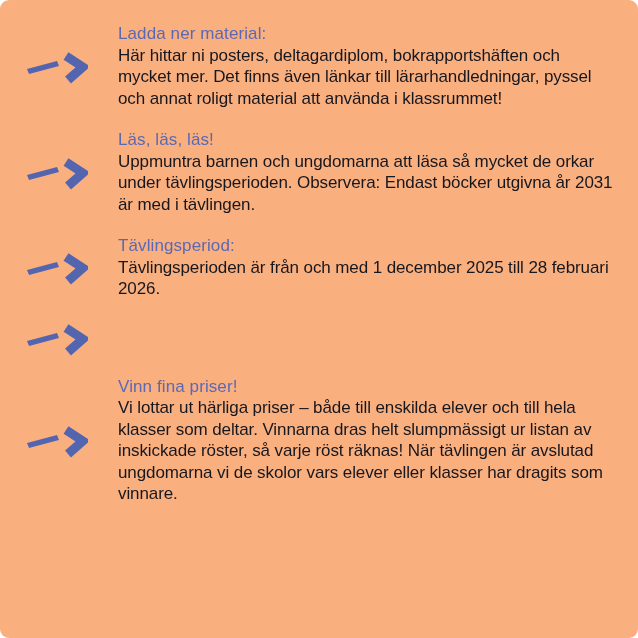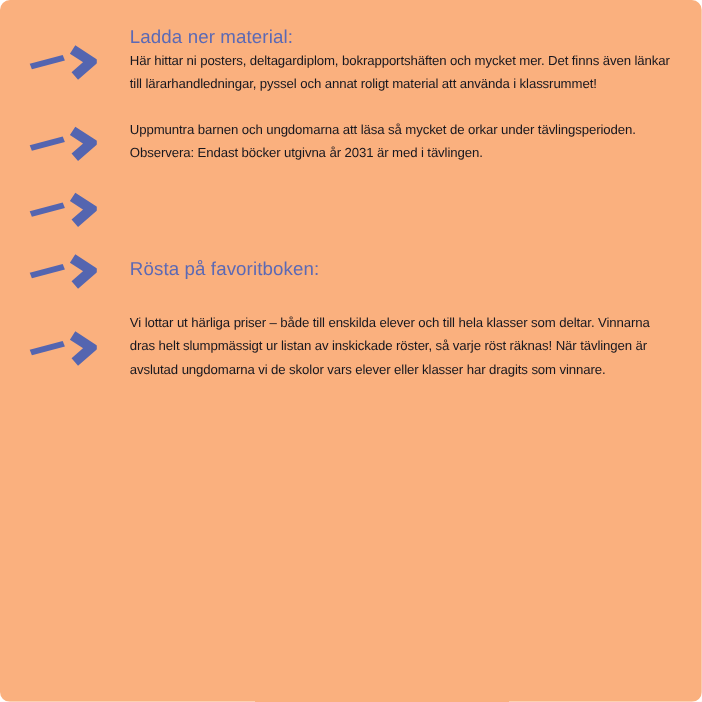--- a/index.html
+++ b/index.html
@@ -41,21 +41,21 @@
     min-width: 0;
   }
   .section-heading {
     font-size: 17px;
     line-height: 21.5px;
     font-weight: 500;
     color: #5b69b5;
     letter-spacing: 0.1px;
   }
   .section-body {
-    font-size: 12px;
+    font-size: 17px;
     line-height: 21.5px;
     font-weight: 500;
     color: #17171f;
     letter-spacing: -0.1px;
   }
 </style>
 </head>
 <body>
 
 <div class="poster">
@@ -74,50 +74,55 @@
   </div>
 
   <div class="section">
     <div class="arrow-cell">
       <svg width="62" height="36" viewBox="0 0 62 36" aria-hidden="true">
         <polygon points="1,21 31,13 33,18 3,26" fill="#5465b0"></polygon>
         <path d="M40 8 L57 19 L42 32" stroke="#5465b0" stroke-width="9" fill="none"></path>
       </svg>
     </div>
     <div class="text-cell">
+      <div class="section-heading">Läs, läs, läs!</div>
       <div class="section-body">Uppmuntra barnen och ungdomarna att läsa så mycket de orkar under tävlingsperioden. Observera: Endast böcker utgivna år 2031 är med i tävlingen.</div>
     </div>
   </div>
 
   <div class="section">
     <div class="arrow-cell">
       <svg width="62" height="36" viewBox="0 0 62 36" aria-hidden="true">
         <polygon points="1,21 31,13 33,18 3,26" fill="#5465b0"></polygon>
         <path d="M40 8 L57 19 L42 32" stroke="#5465b0" stroke-width="9" fill="none"></path>
       </svg>
     </div>
-  </div>
-
-  <div class="section">
-    <div class="arrow-cell">
-      <svg width="62" height="36" viewBox="0 0 62 36" aria-hidden="true">
-        <polygon points="1,21 31,13 33,18 3,26" fill="#5465b0"></polygon>
-        <path d="M40 8 L57 19 L42 32" stroke="#5465b0" stroke-width="9" fill="none"></path>
-      </svg>
-    </div>
     <div class="text-cell">
-      <div class="section-heading">Rösta på favoritboken:</div>
+      <div class="section-heading">Tävlingsperiod:</div>
+      <div class="section-body">Tävlingsperioden är från och med 1 december 2025 till 28 februari 2026.</div>
     </div>
   </div>
 
   <div class="section">
     <div class="arrow-cell">
       <svg width="62" height="36" viewBox="0 0 62 36" aria-hidden="true">
         <polygon points="1,21 31,13 33,18 3,26" fill="#5465b0"></polygon>
         <path d="M40 8 L57 19 L42 32" stroke="#5465b0" stroke-width="9" fill="none"></path>
       </svg>
     </div>
     <div class="text-cell">
+    </div>
+  </div>
+
+  <div class="section">
+    <div class="arrow-cell">
+      <svg width="62" height="36" viewBox="0 0 62 36" aria-hidden="true">
+        <polygon points="1,21 31,13 33,18 3,26" fill="#5465b0"></polygon>
+        <path d="M40 8 L57 19 L42 32" stroke="#5465b0" stroke-width="9" fill="none"></path>
+      </svg>
+    </div>
+    <div class="text-cell">
+      <div class="section-heading">Vinn fina priser!</div>
       <div class="section-body">Vi lottar ut härliga priser – både till enskilda elever och till hela klasser som deltar. Vinnarna dras helt slumpmässigt ur listan av inskickade röster, så varje röst räknas! När tävlingen är avslutad ungdomarna vi de skolor vars elever eller klasser har dragits som vinnare.</div>
     </div>
   </div>
 
 </div>
 
 </body></html>

